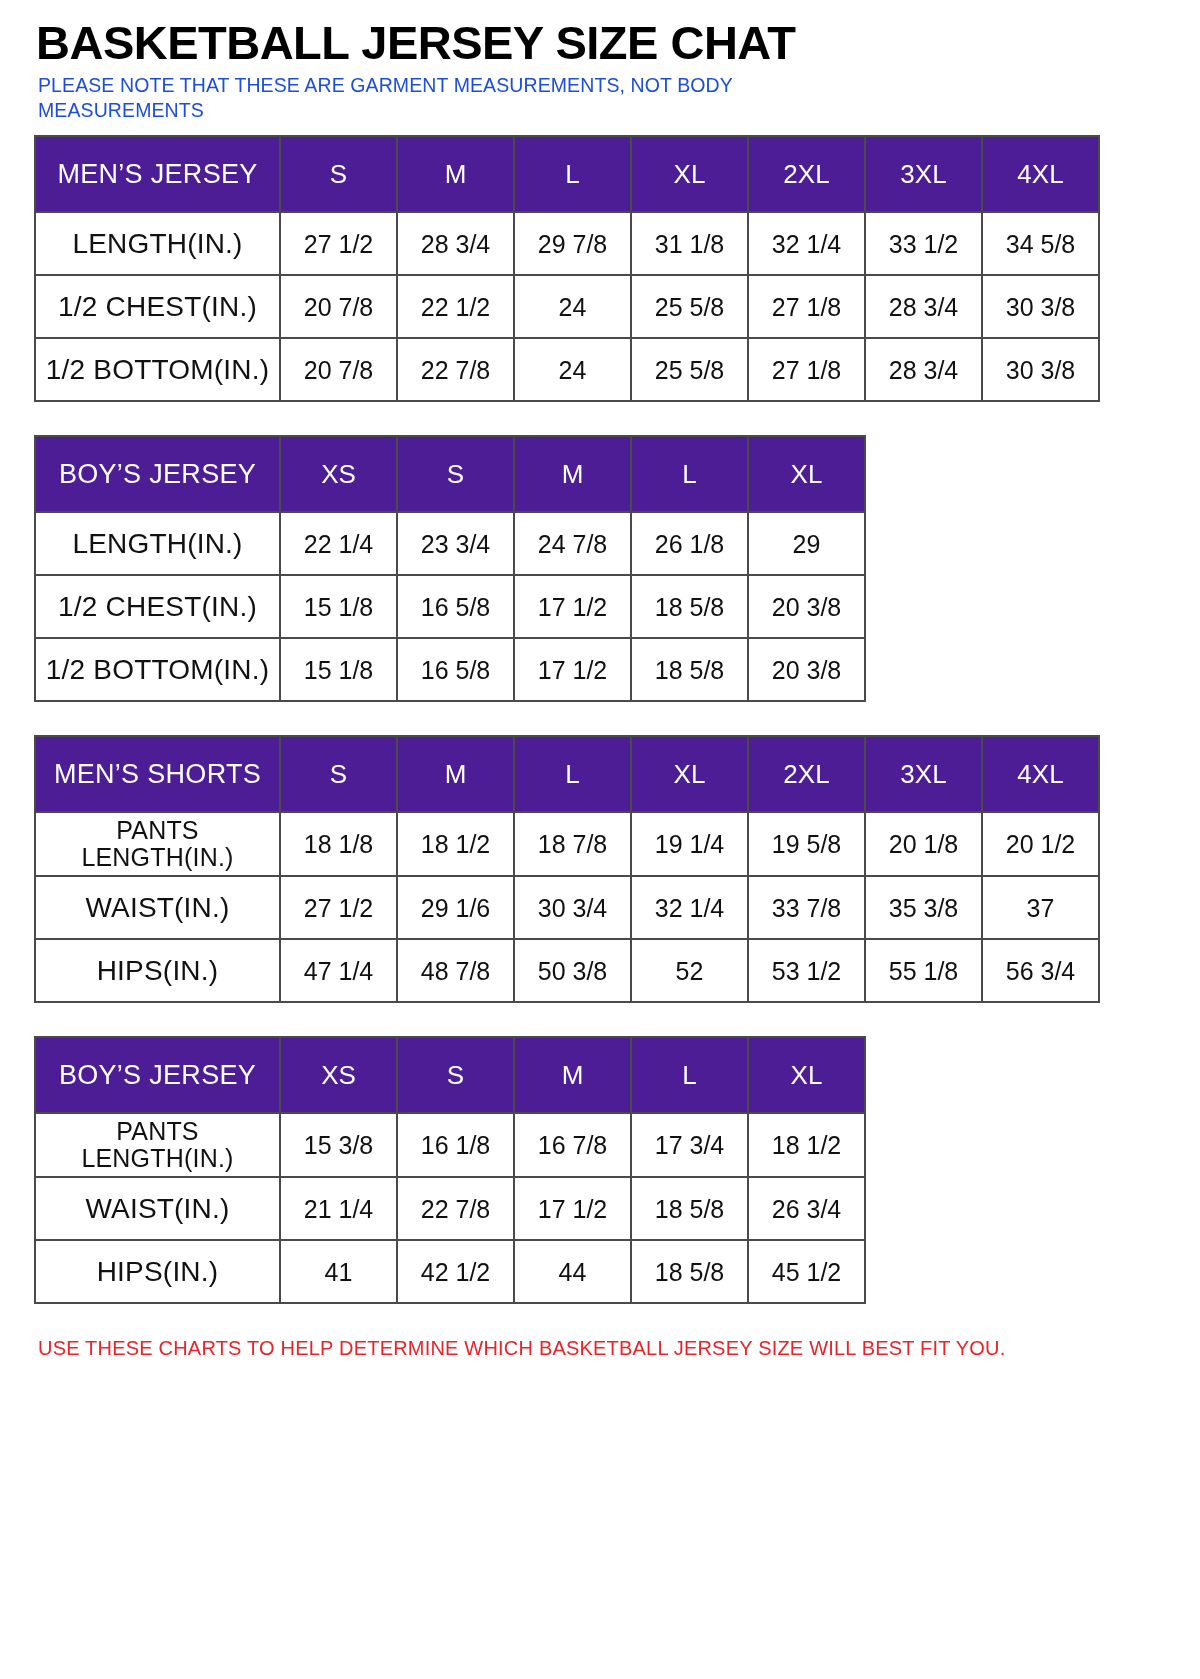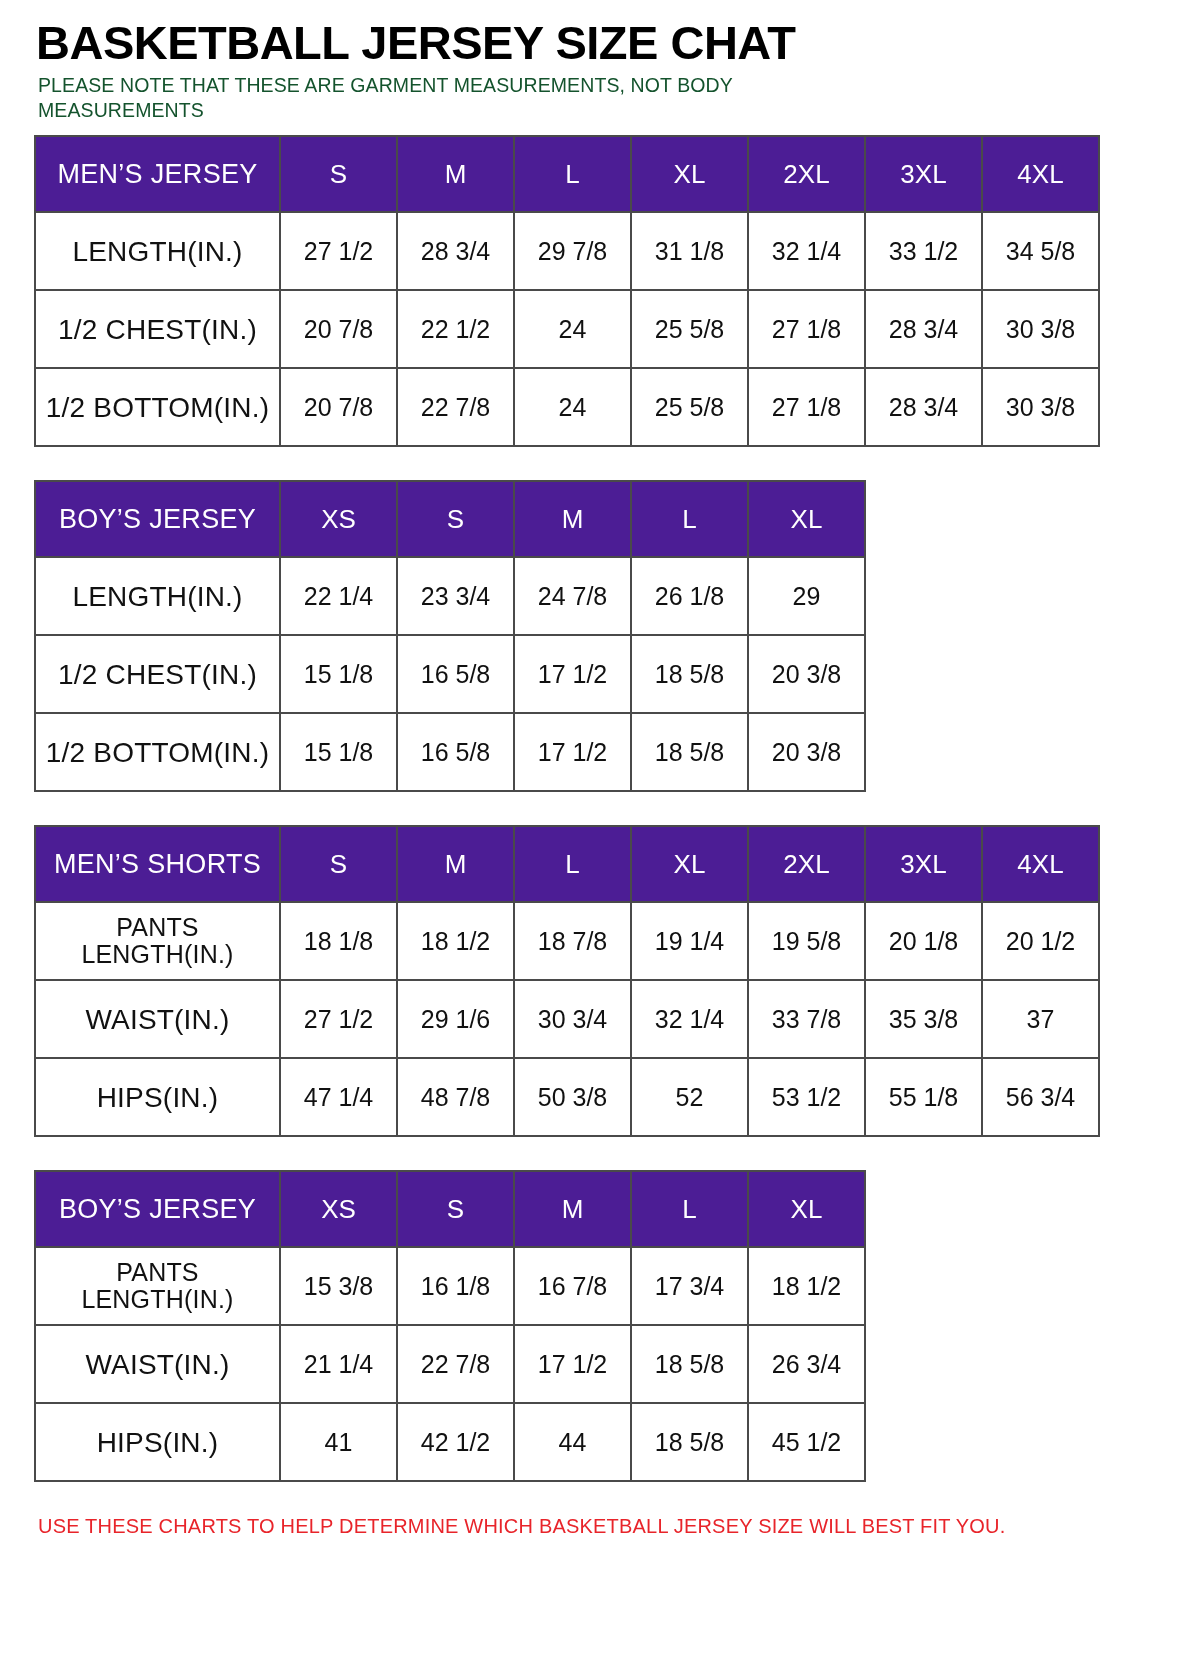--- a/index.html
+++ b/index.html
@@ -21,21 +21,21 @@
   }
   .title {
     font-size: 47px;
     font-weight: bold;
     letter-spacing: -0.5px;
     line-height: 1.05;
     margin: 0 0 6px 2px;
     white-space: nowrap;
   }
   .note {
-    color: #14532d;
+    color: #1d4ed8;
     font-size: 19.5px;
     line-height: 1.28;
     letter-spacing: 0.1px;
     margin: 0 0 12px 4px;
     max-width: 860px;
   }
   table.size-table {
     border-collapse: collapse;
     table-layout: fixed;
     margin-bottom: 33px;
@@ -67,21 +67,21 @@
     white-space: nowrap;
     letter-spacing: 0.2px;
   }
   table.size-table tbody td.rowhead.two-line {
     font-size: 25px;
     line-height: 1.08;
     white-space: normal;
     margin-top: 24px;
   }
   table.size-table tbody tr {
-    height: 78px;
+    height: 63px;
     border-radius: 19px;
   }
   
   table.men-jersey   { width: 1062px; }
   table.men-jersey   col.c0 { width: 245px; }
   table.men-jersey   col.cx { width: 117px; }
 
   table.boy-jersey   { width: 830px; }
   table.boy-jersey   col.c0 { width: 245px; }
   table.boy-jersey   col.cx { width: 117px; }

